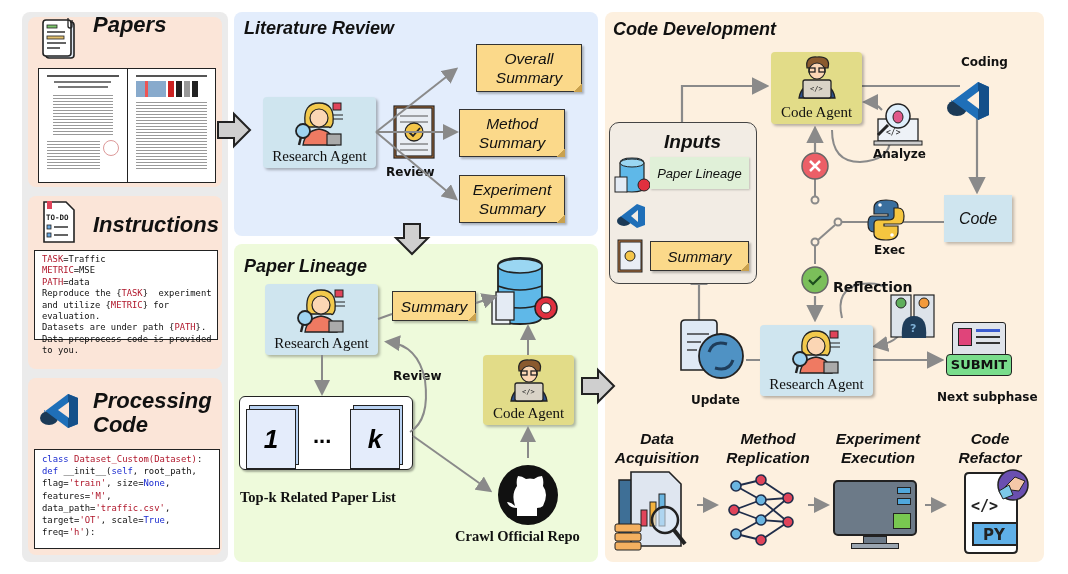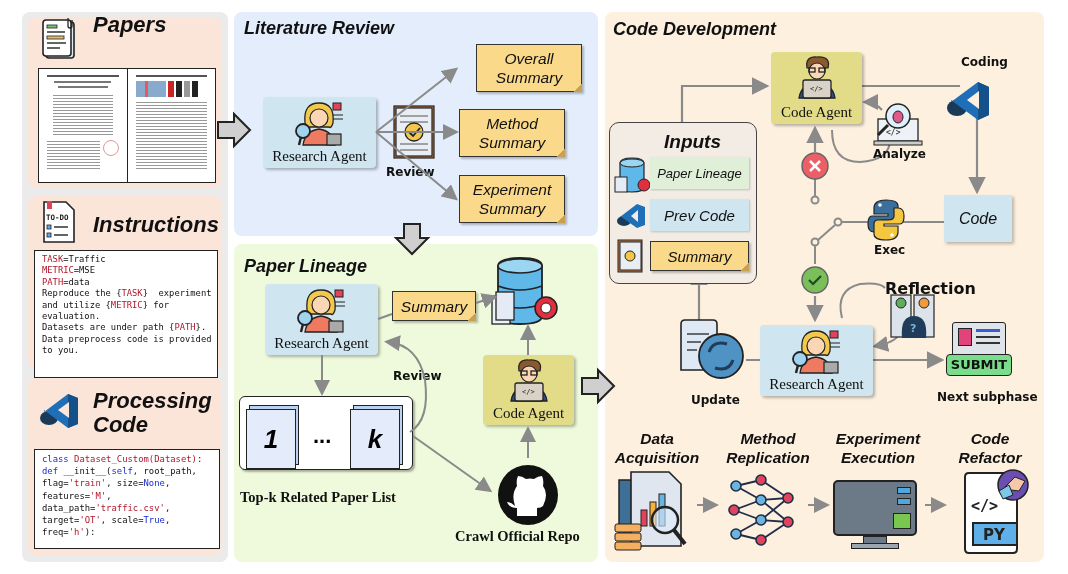--- a/index.html
+++ b/index.html
@@ -77,21 +77,21 @@
 <svg class="abs" style="left:42px;top:200px;" width="34" height="44">
   <path d="M2 2 h22 l8 8 v32 h-30 z" fill="#fff" stroke="#222" stroke-width="1.6"></path>
   <rect x="5" y="1" width="5" height="8" fill="#e0445a"></rect>
   <text x="4" y="20" font-size="7.5" font-weight="bold" font-family="DejaVu Sans Mono, monospace" fill="#222">TO-DO</text>
   <rect x="5" y="25" width="4" height="4" fill="#6aa7e0" stroke="#222" stroke-width="0.8"></rect>
   <line x1="12" y1="27" x2="26" y2="27" stroke="#222" stroke-width="1.4"></line>
   <rect x="5" y="33" width="4" height="4" fill="#6aa7e0" stroke="#222" stroke-width="0.8"></rect>
   <line x1="12" y1="35" x2="26" y2="35" stroke="#222" stroke-width="1.4"></line>
 </svg>
 <div class="abs title-it" style="left:93px;top:212px;font-size:22px;">Instructions</div>
-<div class="abs codebox mono" style="left:34px;top:250px;width:184px;height:128px;font-size:8.8px;line-height:11.4px;"><span class="kw-red">TASK</span><span>=Traffic</span>
+<div class="abs codebox mono" style="left:34px;top:250px;width:184px;height:90px;font-size:8.8px;line-height:11.4px;"><span class="kw-red">TASK</span><span>=Traffic</span>
 <span class="kw-red">METRIC</span><span>=MSE</span>
 <span class="kw-red">PATH</span><span>=data</span>
 <span>Reproduce the {</span><span class="kw-red">TASK</span><span>}  experiment</span>
 <span>and utilize {</span><span class="kw-red">METRIC</span><span>} for</span>
 <span>evaluation.</span>
 <span>Datasets are under path {</span><span class="kw-red">PATH</span><span>}.</span>
 <span>Data preprocess code is provided</span>
 <span>to you.</span></div>
 
 <div class="abs peach" style="top:378px;height:177px;"></div>
@@ -327,21 +327,20 @@
     <ellipse cx="18" cy="6" rx="12" ry="4" fill="#9ad6f2" stroke="#222"></ellipse>
     <rect x="1" y="20" width="12" height="15" fill="#e4ebf4" stroke="#222"></rect>
     <circle cx="30" cy="28" r="6" fill="#e0303f" stroke="#222"></circle>
   </svg>
   <div style="position:absolute;left:40px;top:34px;width:99px;height:32px;background:#e0f0d8;box-shadow:1px 1px 2px rgba(0,0,0,0.2);display:flex;align-items:center;justify-content:center;font-style:italic;font-size:13px;color:#111;">Paper Lineage</div>
   <svg style="position:absolute;left:6px;top:78px;" width="32" height="28">
     <ellipse cx="8" cy="20" rx="7" ry="5" fill="#1b3a57"></ellipse>
     <path d="M4 16 L21 3 L29 6 L29 24 L21 27 L4 15 Z" fill="#1f6fb8"></path>
     <path d="M15 15 L22 9 L22 21 Z" fill="#f2ece4"></path>
   </svg>
-  <div style="position:absolute;left:40px;top:76px;width:99px;height:32px;background:#cfe5ef;box-shadow:1px 1px 2px rgba(0,0,0,0.2);display:flex;align-items:center;justify-content:center;font-style:italic;font-size:15px;color:#111;">Prev Code</div>
   <svg style="position:absolute;left:6px;top:116px;" width="28" height="34">
     <rect x="2" y="1" width="24" height="32" fill="#c47a3e" stroke="#222"></rect>
     <rect x="4" y="3" width="21" height="28" fill="#e9eef4" stroke="#222"></rect>
     <circle cx="14" cy="17" r="5" fill="#f4c64a" stroke="#222"></circle>
   </svg>
   <div class="note" style="position:absolute;left:40px;top:118px;width:99px;height:30px;font-size:15px;">
       <span>Summary</span>
     </div>
 </div>
 
@@ -353,21 +352,21 @@
   <circle cx="12" cy="7" r="1.8" fill="#fff"></circle>
   <circle cx="24" cy="37" r="1.8" fill="#fff"></circle>
 </svg>
 <div class="abs bold-sans" style="left:874px;top:243px;font-size:12px;">Exec</div>
 
 <svg class="abs" style="left:800px;top:265px;" width="30" height="30">
   <circle cx="15" cy="15" r="13" fill="#7bbf5a" stroke="#666" stroke-width="1.5"></circle>
   <path d="M9 15 L13 19 L21 11" fill="none" stroke="#1d4d1d" stroke-width="2.2"></path>
 </svg>
 
-<div class="abs bold-sans" style="left:885px;top:279px;font-size:16px;">Reflection</div>
+<div class="abs bold-sans" style="left:833px;top:279px;font-size:14px;">Reflection</div>
 <svg class="abs" style="left:890px;top:294px;" width="46" height="44">
   <rect x="1" y="1" width="20" height="42" fill="#dde3ea" stroke="#222" stroke-width="1.2"></rect>
   <rect x="24" y="1" width="20" height="42" fill="#dde3ea" stroke="#222" stroke-width="1.2"></rect>
   <circle cx="11" cy="9" r="5" fill="#5fae5c" stroke="#222"></circle>
   <circle cx="34" cy="9" r="5" fill="#f29a3c" stroke="#222"></circle>
   <path d="M12 44 Q10 22 24 22 Q38 22 36 44 Z" fill="#1f3d5a"></path>
   <text x="20" y="38" font-size="11" fill="#7fb0d6" font-weight="bold" font-family="DejaVu Sans, sans-serif">?</text>
 </svg>
 
 <svg class="abs" style="left:677px;top:318px;" width="70" height="62">

